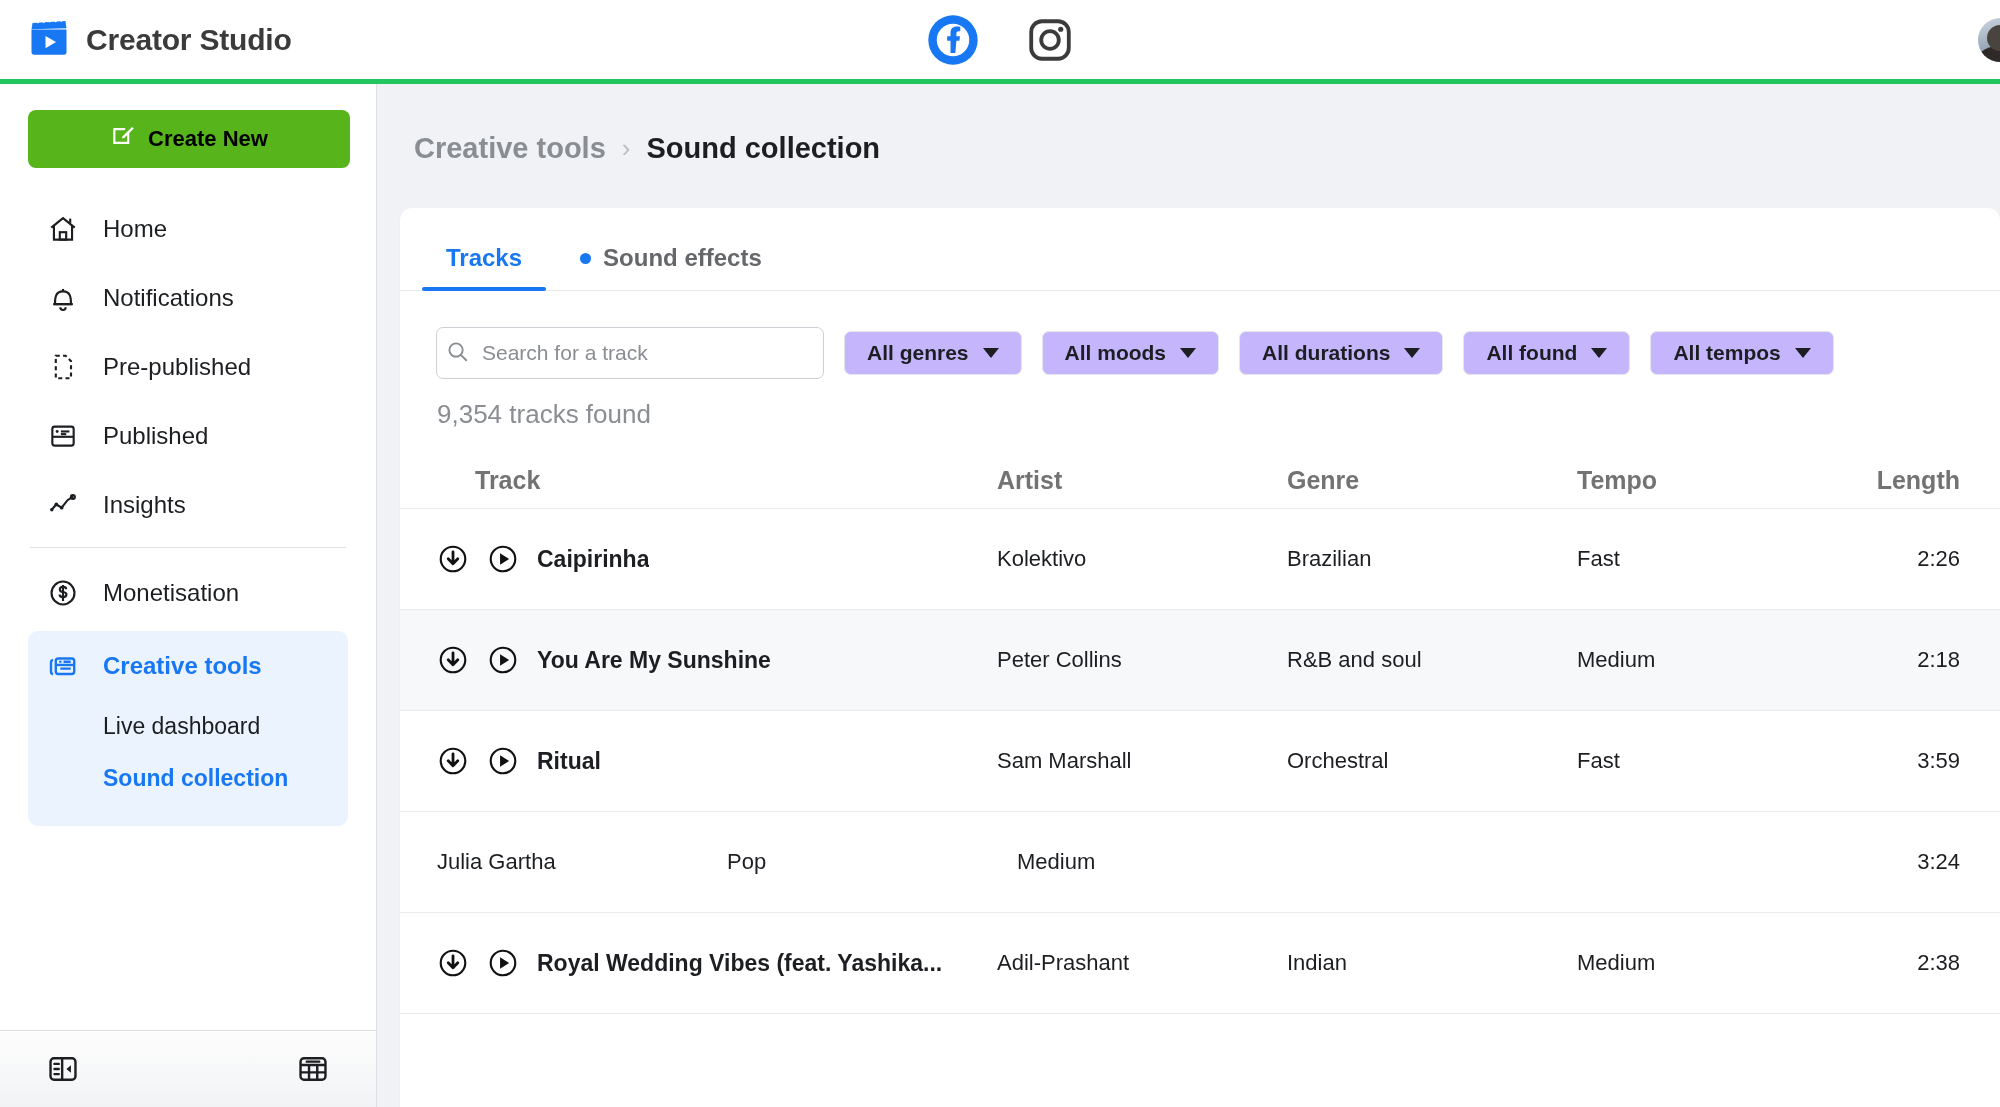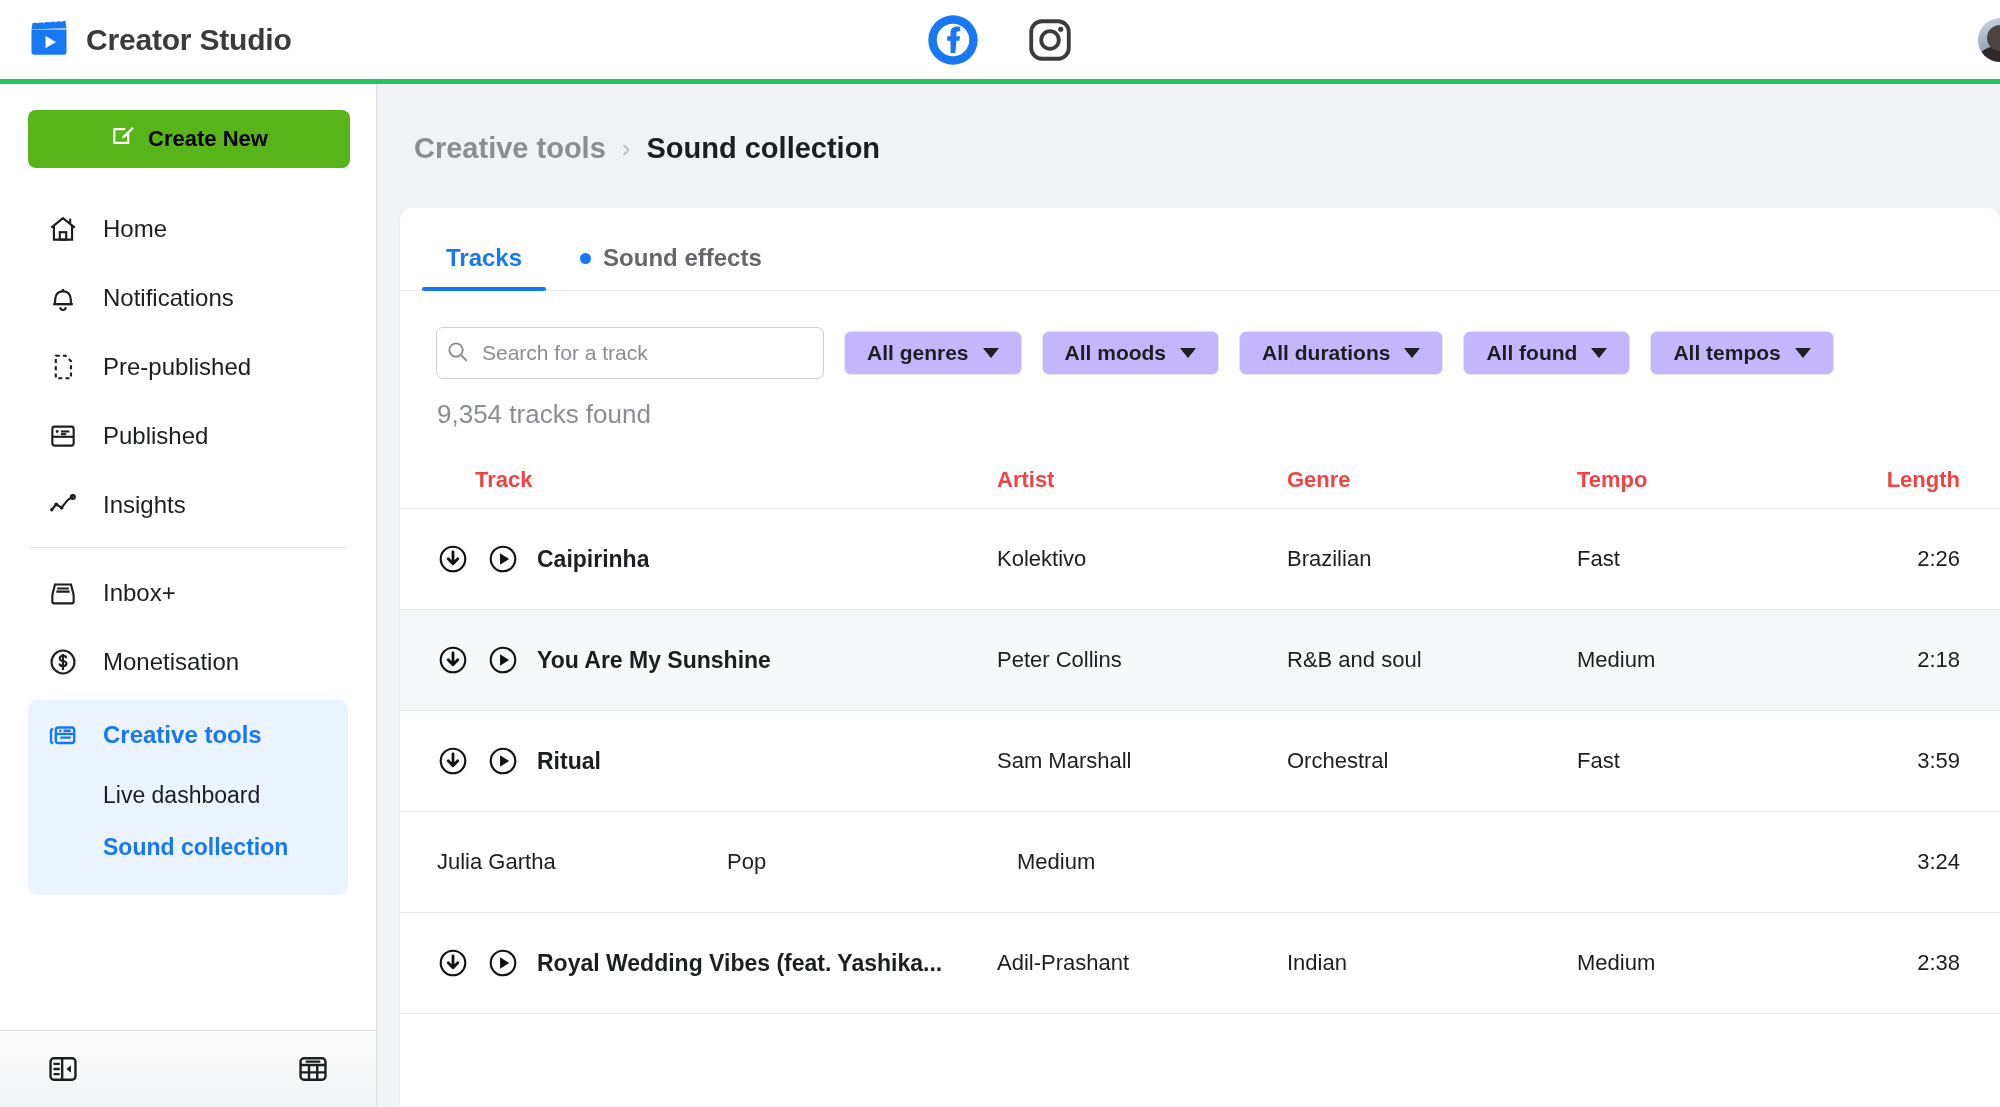--- a/index.html
+++ b/index.html
@@ -154,21 +154,21 @@
   .caret { width:0;height:0;border-left:8px solid transparent;border-right:8px solid transparent;border-top:10px solid #1c1e21; }
 
   .count { padding:20px 0 0 37px; font-size:26px; color:#8a8d91; }
 
   .table { margin-top:22px; }
   .trow {
     display:flex; align-items:center;
     height:101px; padding-left:37px; padding-right:40px;
     border-top:1px solid #e9ebee;
   }
-  .thead { height:56px; border-top:none; color:#ef4444; font-size:22px; font-weight:bold; }
+  .thead { height:56px; border-top:none; color:#737373; font-size:25px; font-weight:bold; }
   .trow-alt { background:#f7f8fa; }
   .c-track { width:560px; min-width:560px; display:flex; align-items:center; gap:18px; }
   .c-artist { width:290px; min-width:290px; }
   .c-genre { width:290px; min-width:290px; }
   .c-tempo { width:290px; min-width:290px; }
   .c-length { flex:1; text-align:right; }
   .thead .c-track { padding-left:38px; }
   .track-name { font-size:23px; font-weight:bold; color:#1c1e21; white-space:nowrap; overflow:hidden; }
   .cell { font-size:22px; color:#1c1e21; }
   .icon-btn { cursor:pointer; display:flex; align-items:center; }
@@ -286,30 +286,20 @@
                 <circle cx="3.6" cy="15.6" r="1.3" fill="#1c1e21" stroke="none"></circle>
               </svg>
             </span>
             <span class="nav-label">Insights</span>
           </div>
         </div>
 
         <div class="divider"></div>
 
         <div class="nav-group" style="margin-top:10px;">
-          <div class="nav-item">
-            <span class="nav-ico">
-              <svg width="32" height="32" viewBox="0 0 24 24" fill="none" stroke="#1c1e21" stroke-width="1.6">
-                <path d="M4 13.4 L4 18.4 A1.4 1.4 0 0 0 5.4 19.8 H18.6 A1.4 1.4 0 0 0 20 18.4 V13.4"></path>
-                <path d="M4 13.4 L6 5.6 H18 L20 13.4"></path>
-                <path d="M7.6 8.6h8.8M7 11h10"></path>
-              </svg>
-            </span>
-            <span class="nav-label">Inbox+</span>
-          </div>
 
           <div class="nav-item">
             <span class="nav-ico">
               <svg width="32" height="32" viewBox="0 0 24 24" fill="none" stroke="#1c1e21" stroke-width="1.6">
                 <circle cx="12" cy="12" r="8.6"></circle>
                 <path d="M14.4 9.2c0-1.1-1.1-1.8-2.4-1.8s-2.4.8-2.4 1.9 1.1 1.7 2.4 1.9 2.6.7 2.6 2-1.2 1.9-2.6 1.9-2.6-.8-2.6-1.9"></path>
                 <path d="M12 6v12"></path>
               </svg>
             </span>
             <span class="nav-label">Monetisation</span>

